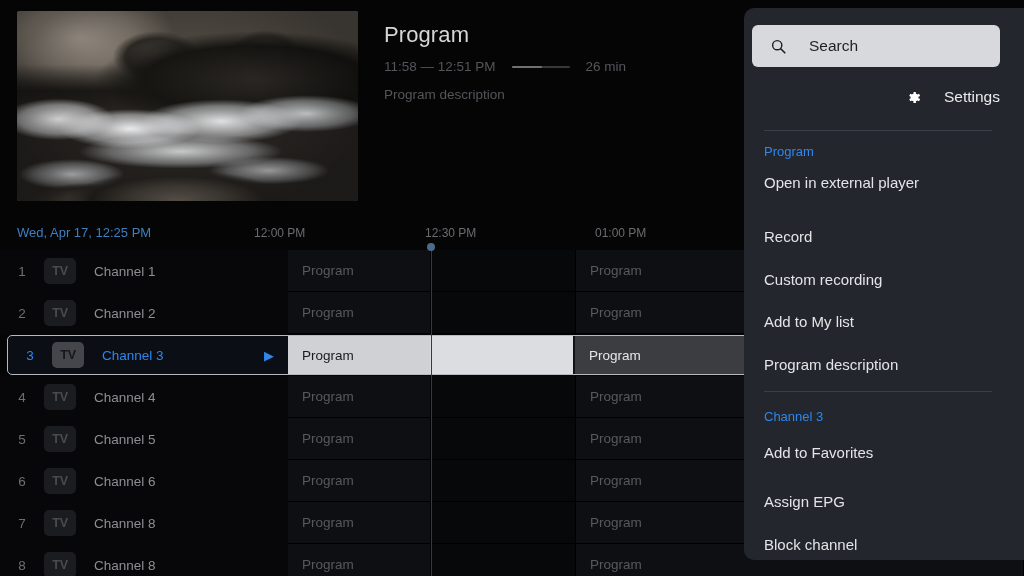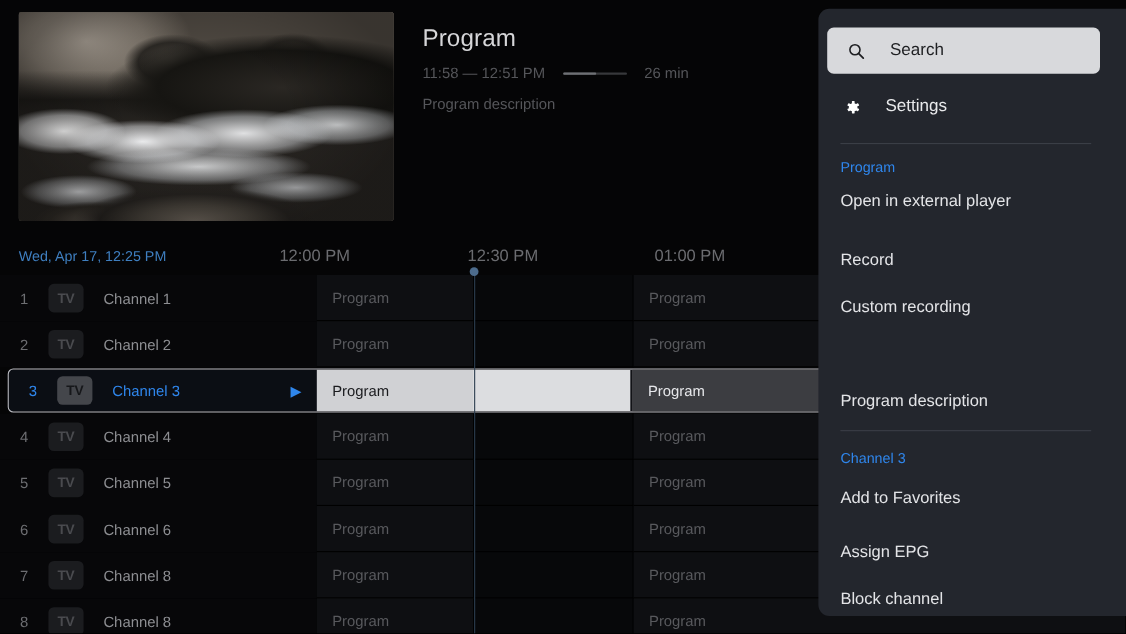--- a/index.html
+++ b/index.html
@@ -142,21 +142,21 @@
     left: 17px; top: 0;
     font-size: 13px;
     color: #3f7fc0;
     line-height: 22px;
     white-space: nowrap;
   }
 
   .epg-tick {
     position: absolute;
     top: 0;
-    font-size: 15px;
+    font-size: 12px;
     color: #6b6c70;
     line-height: 22px;
     white-space: nowrap;
   }
 
   
   .now-dot {
     position: absolute;
     top: 243px;
     width: 8px; height: 8px;
@@ -347,20 +347,21 @@
   }
 
   .menu-settings {
     position: absolute;
     left: 8px; top: 68px;
     width: 248px; height: 42px;
     display: flex;
     align-items: center;
     padding-left: 14px;
     border-radius: 6px;
+    justify-content: flex-end;
   }
   .menu-settings .s-label {
     margin-left: 22px;
     font-size: 15.5px;
     color: #e9eaec;
   }
 
   .menu-divider {
     position: absolute;
     left: 20px;
@@ -603,20 +604,21 @@
       <span class="s-label">Settings</span>
     </div>
 
     <div class="menu-divider" id="divider-top" style="top: 122px;"></div>
 
     <div class="menu-section" id="sec-program" style="top: 136px;">Program</div>
 
     <div class="menu-item" id="pitem0" style="top: 156px;">Open in external player</div>
     <div class="menu-item" id="pitem1" style="top: 210.5px;">Record</div>
     <div class="menu-item" id="pitem2" style="top: 253px;">Custom recording</div>
+    <div class="menu-item" id="pitem3" style="top: 295.5px;">Add to My list</div>
     <div class="menu-item" id="pitem4" style="top: 338px;">Program description</div>
 
     <div class="menu-divider" id="divider-bottom" style="top: 383px;"></div>
 
     <div class="menu-section" id="sec-channel" style="top: 401px;">Channel 3</div>
 
     <div class="menu-item" id="citem0" style="top: 426px;">Add to Favorites</div>
     <div class="menu-item" id="citem1" style="top: 475.5px;">Assign EPG</div>
     <div class="menu-item" id="citem2" style="top: 518px;">Block channel</div>
   </div>

